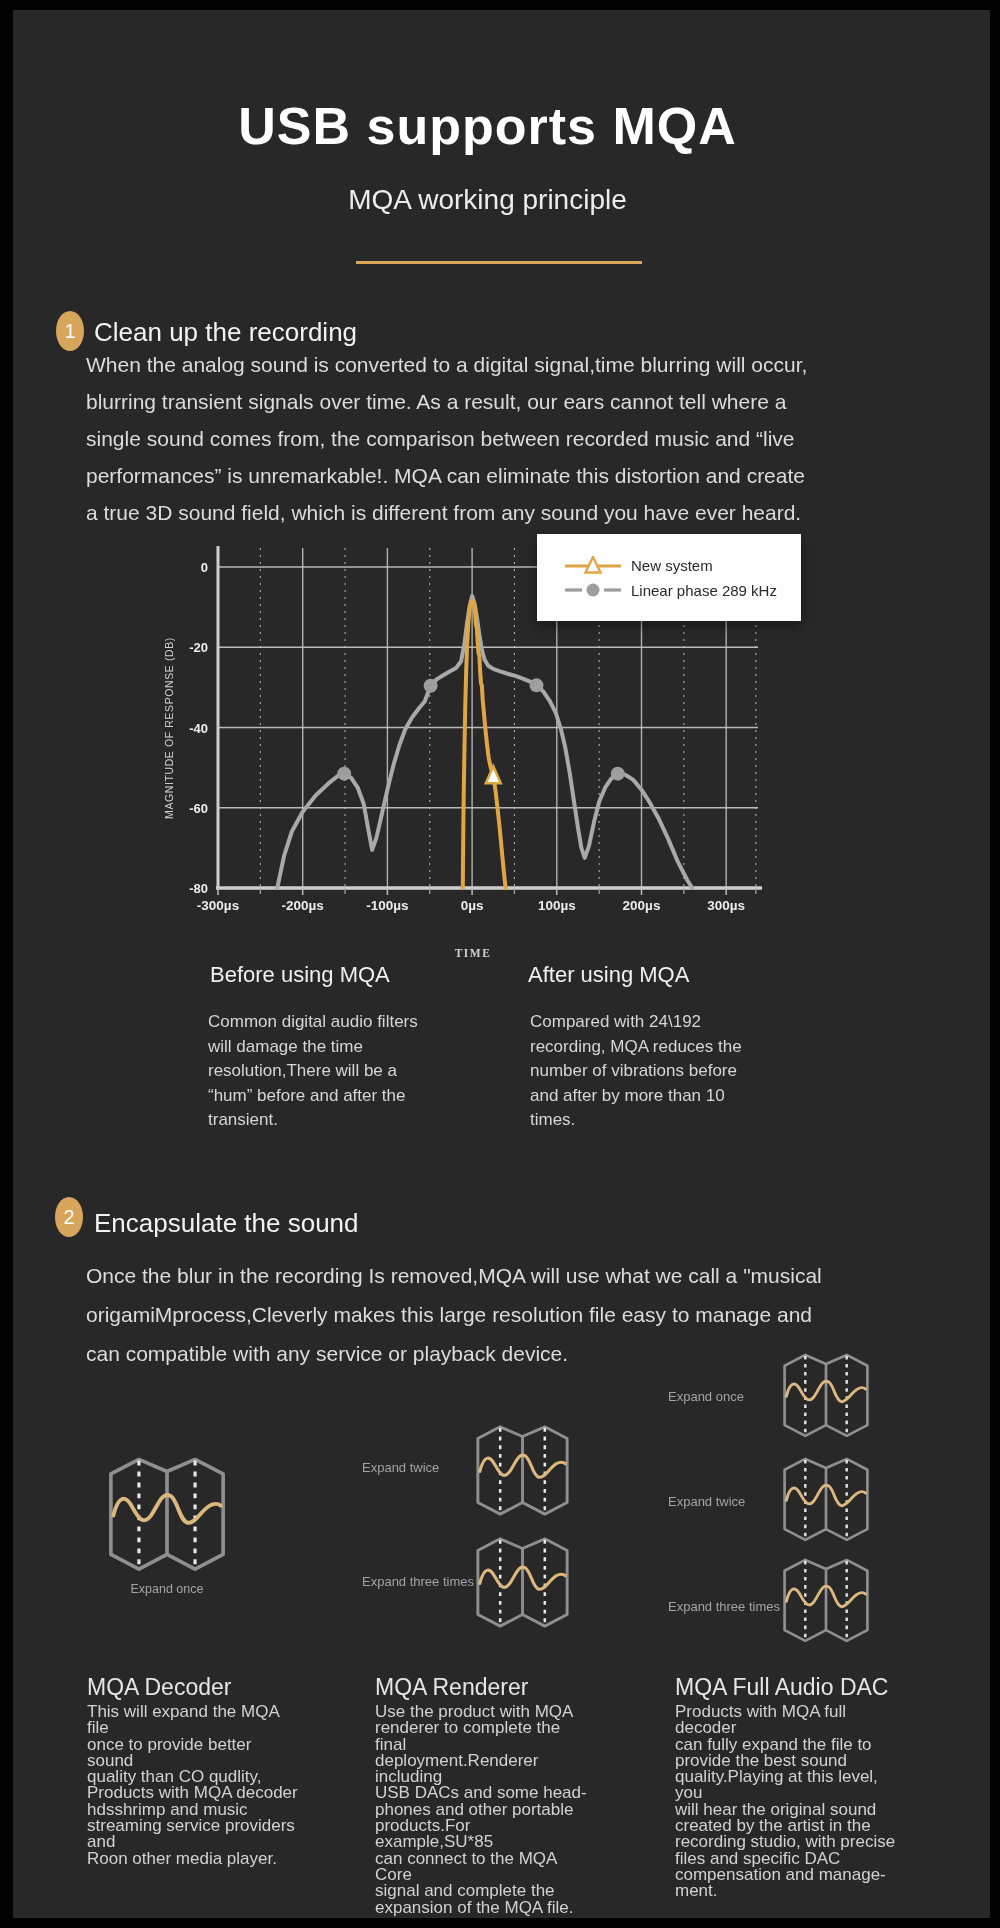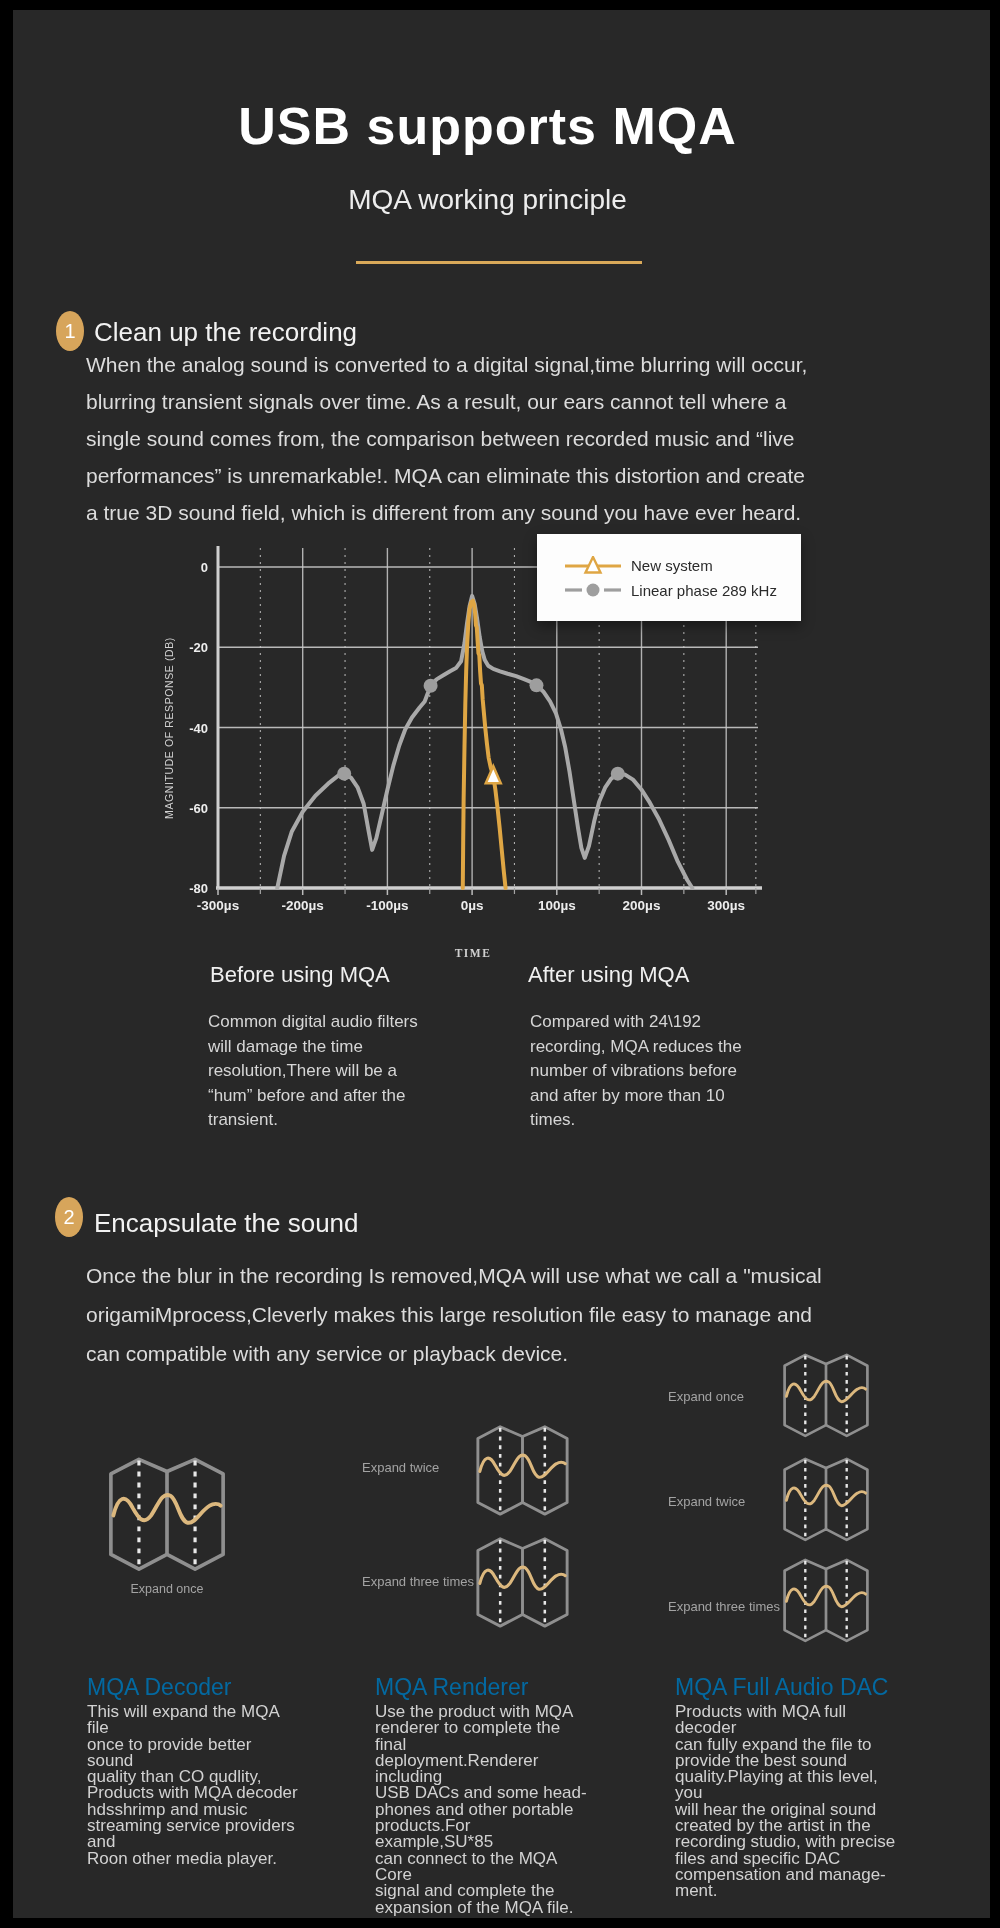--- a/index.html
+++ b/index.html
@@ -23,21 +23,21 @@
 
   .legend{left:537px;top:534px;width:264px;height:87px;background:#fdfdfd;box-shadow:0 5px 12px rgba(0,0,0,.4);display:flex;flex-direction:column;justify-content:center;gap:7px;padding-left:28px;box-sizing:border-box;}
   .legend-row{display:flex;align-items:center;}
   .legend-row span{margin-left:10px;font-size:15px;color:#2b2b2b;}
 
   .cmp-head{font-size:22px;color:#f0f0f0;font-weight:500;}
   .cmp-body{width:245px;font-size:17px;line-height:24.5px;color:#d6d6d6;}
 
   .expand-label{font-size:13px;color:#a3a3a3;}
   .fold{display:block;}
-  .proc-head{font-size:23px;color:#0369a1;font-weight:500;}
+  .proc-head{font-size:23px;color:#e5e5e5;font-weight:500;}
   .proc-body{font-size:17px;line-height:16.3px;color:#d2d2d2;}
 </style>
 </head>
 <body>
 
 <svg width="0" height="0" style="position:absolute">
   <defs>
     <symbol id="fold" viewBox="0 0 100 100">
       <path d="M4 18 L27 6 L50 16 L73 6 L96 18 L96 84 L73 96 L50 84 L27 96 L4 84 Z" fill="none" stroke="#8f8f8f" stroke-width="3" stroke-linejoin="round"></path>
       <line x1="50" y1="16" x2="50" y2="84" stroke="#8f8f8f" stroke-width="3"></line>

